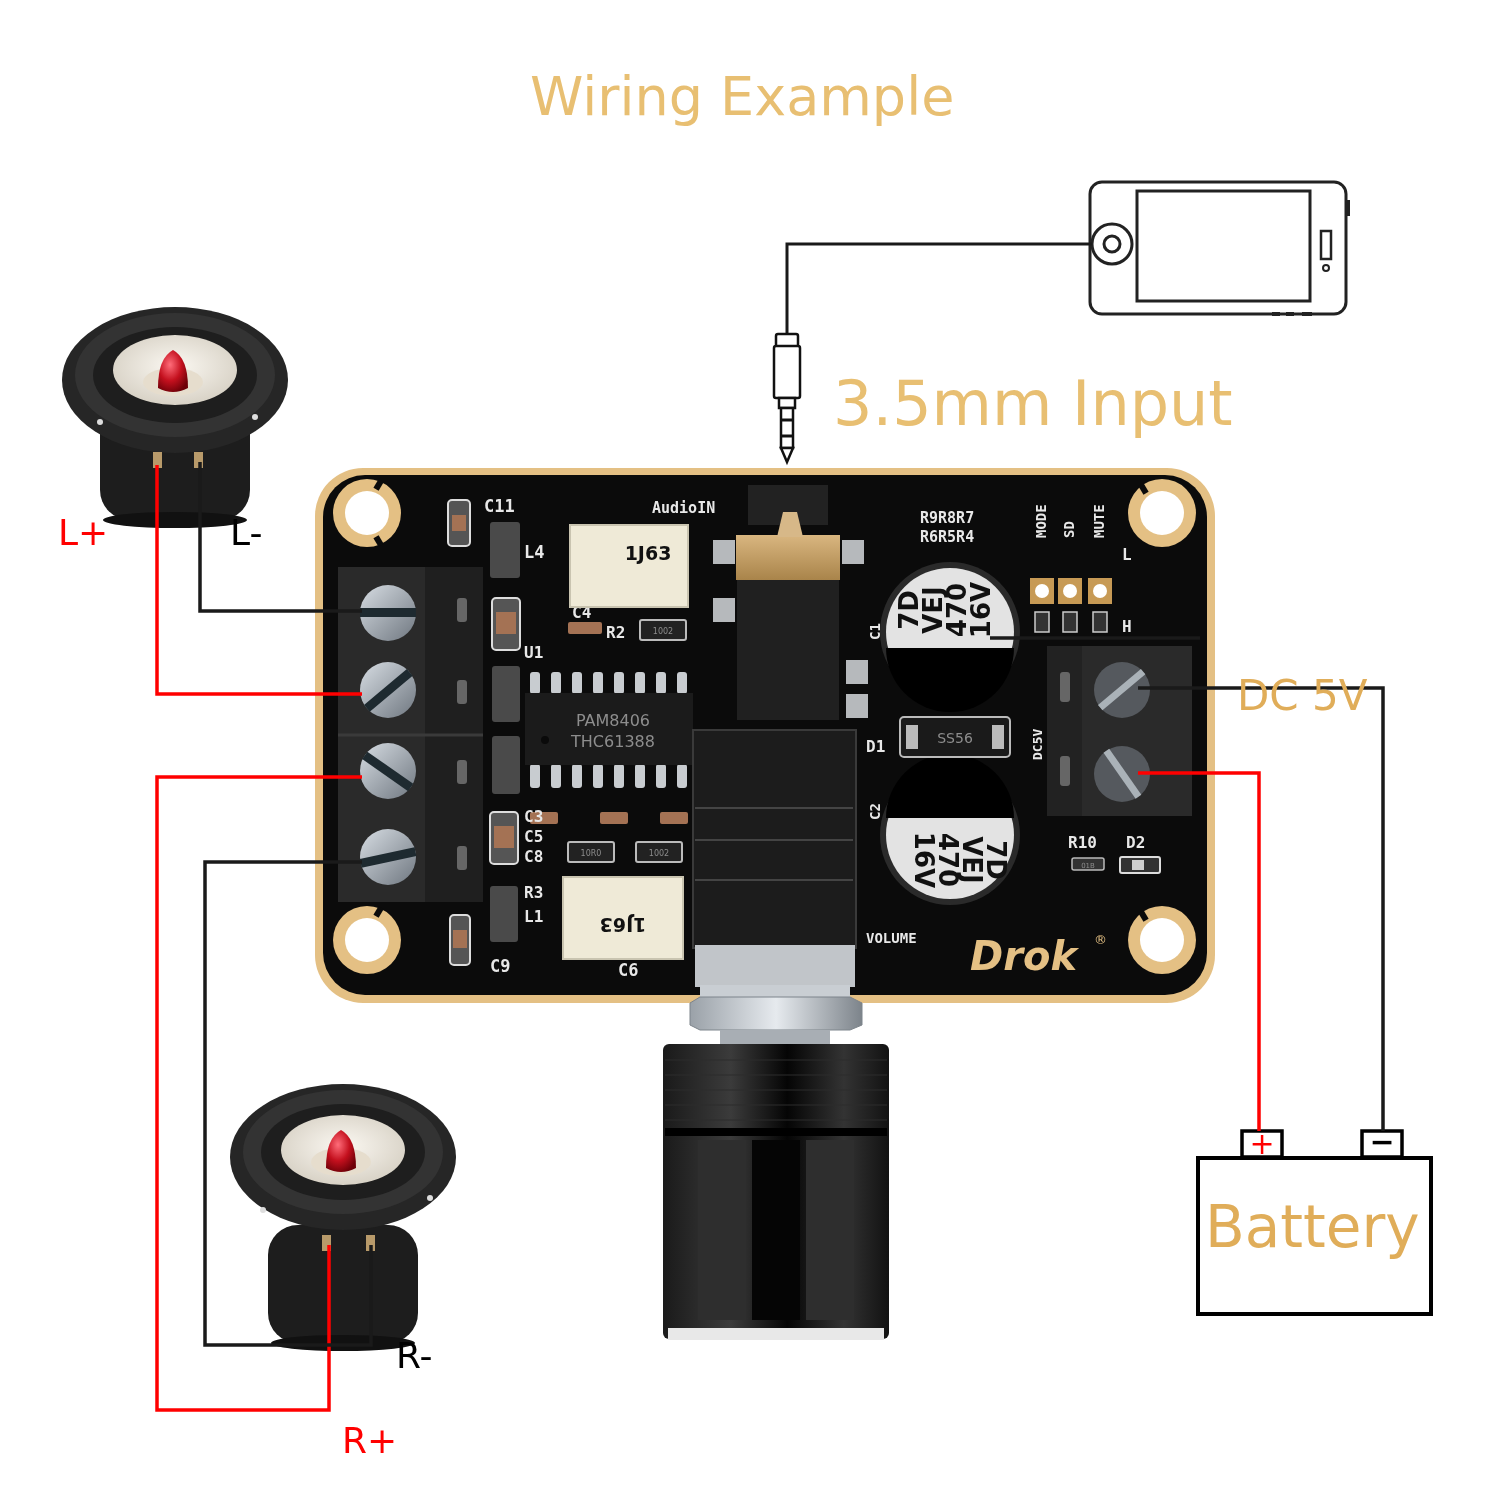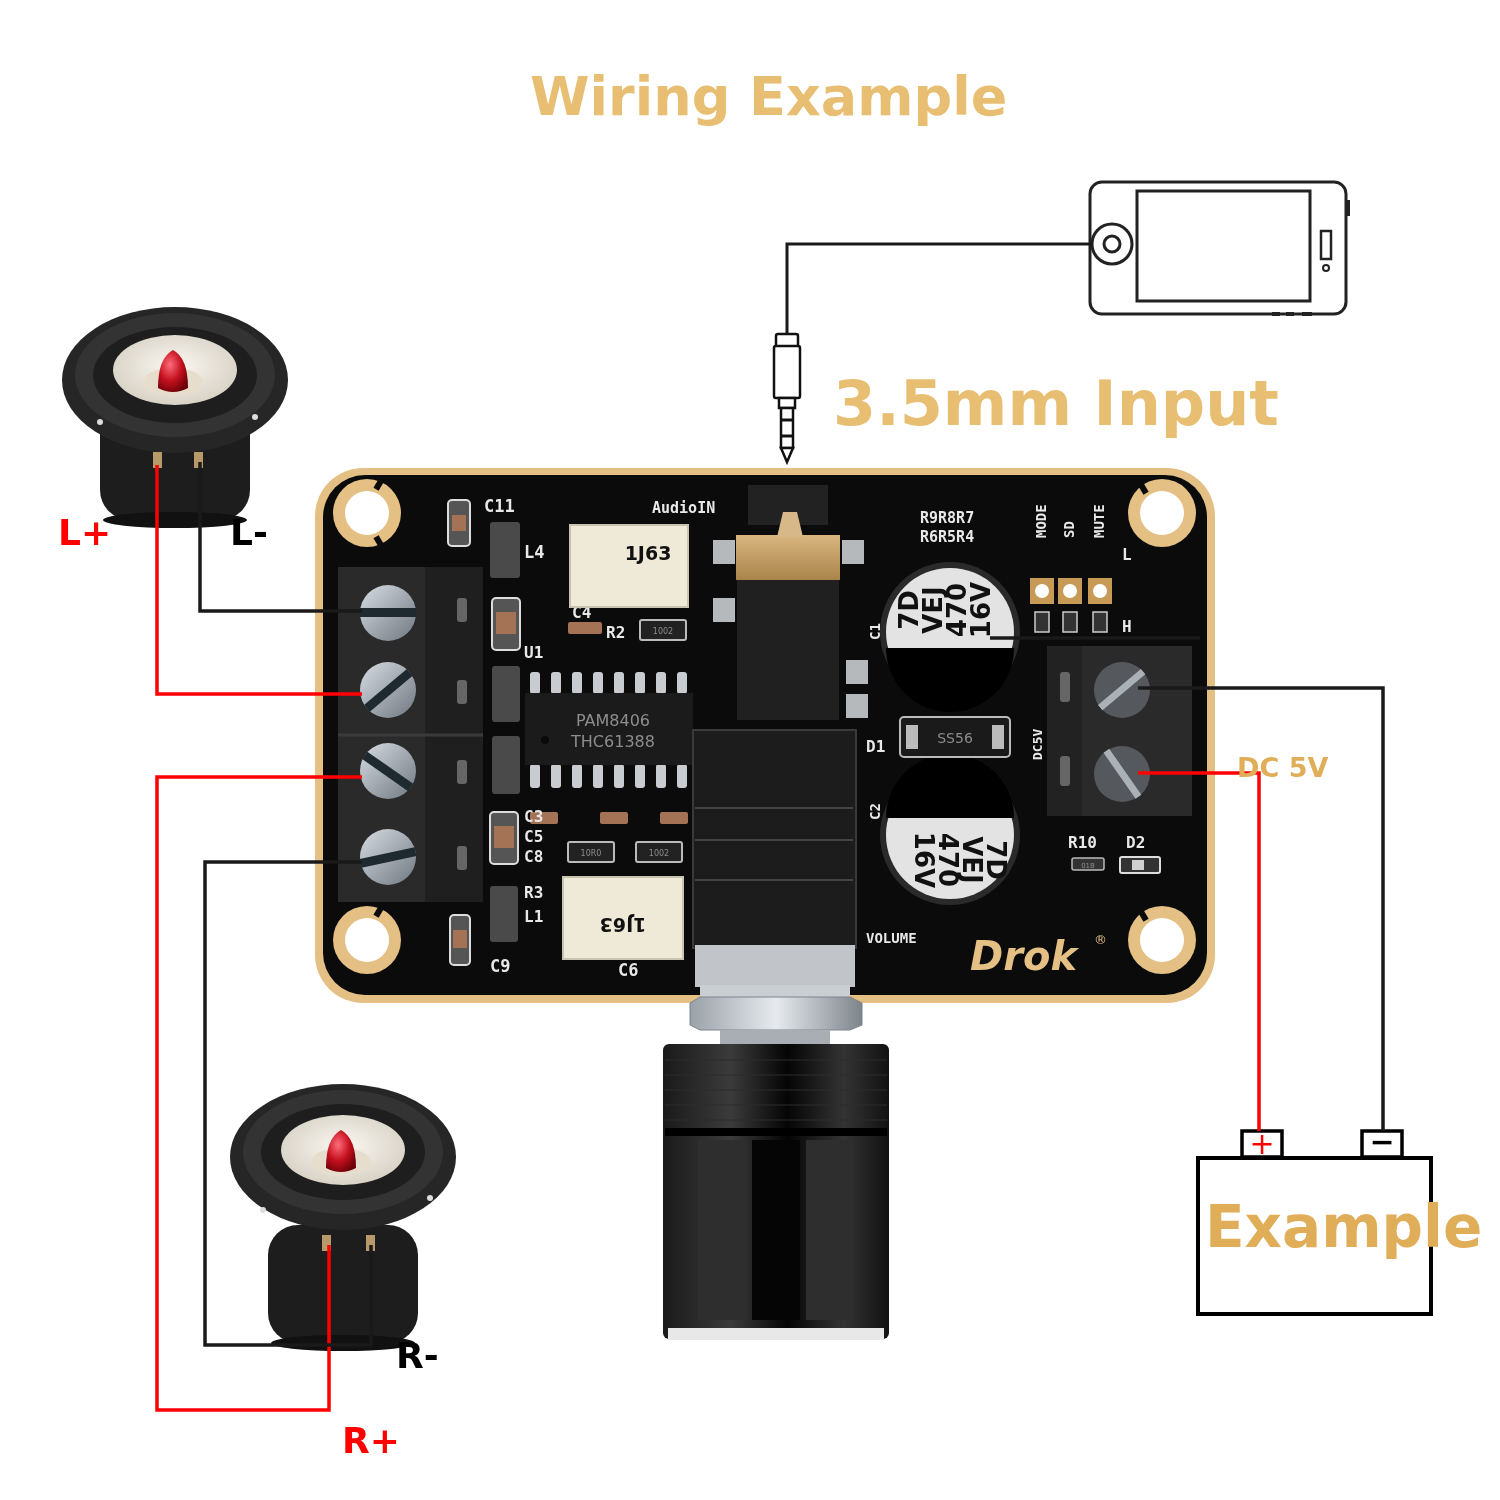--- a/index.html
+++ b/index.html
@@ -1,22 +1,22 @@
 <!DOCTYPE html>
 <html><head>
 <meta charset="utf-8">
 <style>
   html, body { margin: 0; padding: 0; background: #ffffff; }
   body { width: 1500px; height: 1500px; position: relative; overflow: hidden;
          font-family: "Liberation Sans", sans-serif; }
-  .label { position: absolute; white-space: nowrap; line-height: 1; font-weight: bold; }
+  .label { position: absolute; white-space: nowrap; line-height: 1; }
   .gold { color: #e8bf72; }
   .title { font-family: "DejaVu Sans", sans-serif; font-size: 54px; left: 530px; top: 70px; }
   .input-label { font-family: "DejaVu Sans", sans-serif; font-size: 62px; left: 833px; top: 373px; }
-  .dc-label { font-family: "DejaVu Sans", sans-serif; font-size: 27px; left: 1237px; top: 754px; color: #e0ad59; }
+  .dc-label { font-family: "DejaVu Sans", sans-serif; font-size: 42px; left: 1237px; top: 675px; color: #e0ad59; }
   .battery-label { font-family: "DejaVu Sans", sans-serif; font-size: 58px; left: 1205px; top: 1198px; color: #e0ad59; }
   .pin { font-family: "DejaVu Sans", sans-serif; font-size: 36px; }
   .red { color: #ff0000; }
   .black { color: #000000; }
   svg { position: absolute; left: 0; top: 0; }
   .silk { font-family: "DejaVu Sans Mono", monospace; fill: #e8e8e8; font-weight: bold; }
   .chiptxt { font-family: "DejaVu Sans", sans-serif; fill: #8d8d8d; }
   .captxt { font-family: "DejaVu Sans", sans-serif; fill: #111; font-weight: bold; }
 </style>
 </head>
@@ -380,17 +380,17 @@
     <polyline points="1138,688 1383,688 1383,1131" stroke="#1a1a1a"></polyline>
 
     <polyline points="1138,773 1259,773 1259,1131" stroke="#ff0000"></polyline>
 
     <polyline points="990,638 1200,638" stroke="#1a1a1a"></polyline>
   </g>
 </svg>
 
 <div class="label gold input-label">3.5mm Input</div>
 <div class="label dc-label">DC 5V</div>
-<div class="label battery-label">Example</div>
+<div class="label battery-label">Battery</div>
 <div class="label pin red" style="left:58px; top:515px;">L+</div>
 <div class="label pin black" style="left:230px; top:515px;">L-</div>
 <div class="label pin black" style="left:396px; top:1338px;">R-</div>
 <div class="label pin red" style="left:342px; top:1423px;">R+</div>
 
 </body></html>

